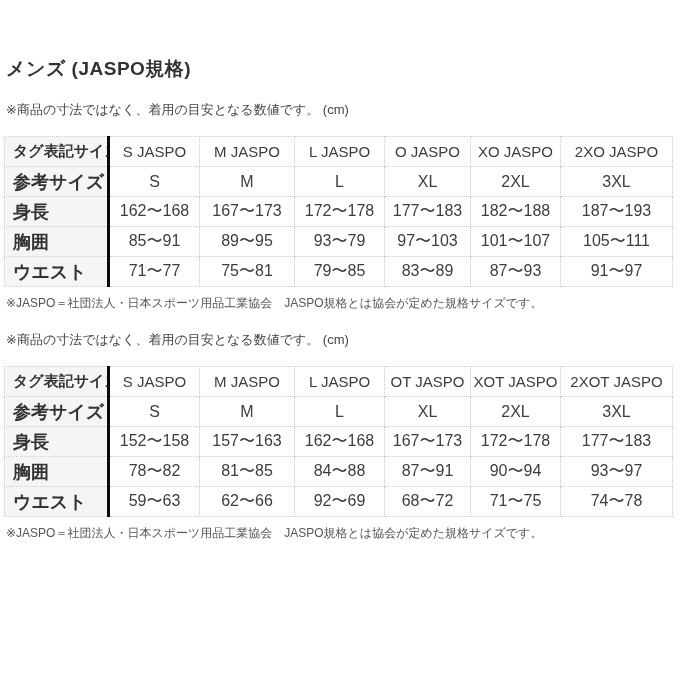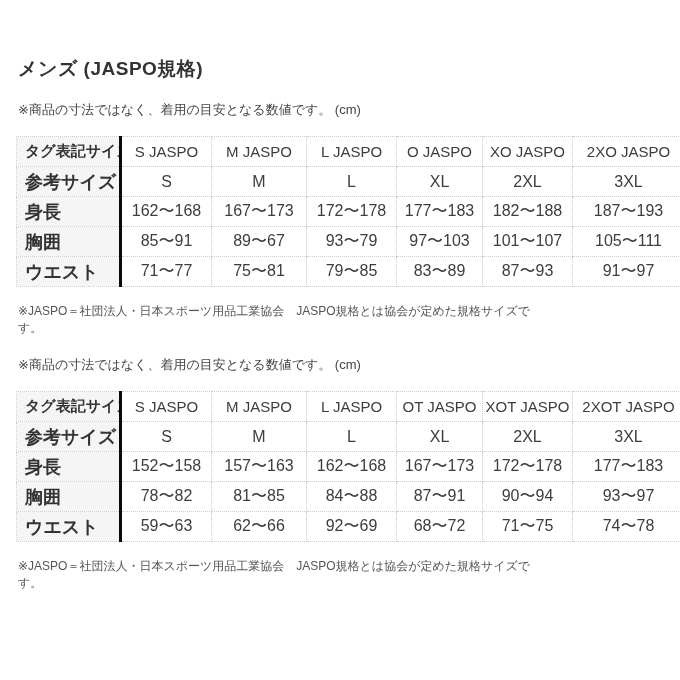--- a/index.html
+++ b/index.html
@@ -3,21 +3,21 @@
 <meta charset="utf-8">
 <style>
   * { box-sizing: border-box; margin: 0; padding: 0; }
   html, body {
     width: 680px; height: 680px;
     background: #ffffff;
     font-family: "Liberation Sans", "DejaVu Sans", sans-serif;
     color: #3d3d3d;
     overflow: hidden;
   }
-  .page { width: 547px; height: 680px; padding: 0 16px; }
+  .page { width: 547px; height: 680px; padding: 0 4px; }
 
   .section-title {
     font-size: 19px;
     font-weight: bold;
     color: #333333;
     letter-spacing: 0.5px;
     padding-left: 2px;
   }
   .section:first-child .section-title { padding-top: 56px; }
   .section + .section .section-title { padding-top: 66px; }
@@ -51,21 +51,21 @@
     text-align: left;
     padding-left: 8px;
     font-size: 18px;
     font-weight: bold;
     color: #333333;
     border-right: 3px solid #0a0a0a;
   }
   table.size-table tr.tag-row td { font-size: 15px; }
 
   .footnote {
-    margin-top: 16px;
+    margin-top: 8px;
     font-size: 12px;
     color: #555555;
     padding-left: 2px;
     letter-spacing: 0px;
   }
 </style>
 </head>
 <body>
 
 <div class="page">
@@ -108,21 +108,21 @@
         <td>162〜168</td>
         <td>167〜173</td>
         <td>172〜178</td>
         <td>177〜183</td>
         <td>182〜188</td>
         <td>187〜193</td>
       </tr>
       <tr>
         <td class="rowhead">胸囲</td>
         <td>85〜91</td>
-        <td>89〜67</td>
+        <td>89〜95</td>
         <td>93〜79</td>
         <td>97〜103</td>
         <td>101〜107</td>
         <td>105〜111</td>
       </tr>
       <tr>
         <td class="rowhead">ウエスト</td>
         <td>71〜77</td>
         <td>75〜81</td>
         <td>79〜85</td>

